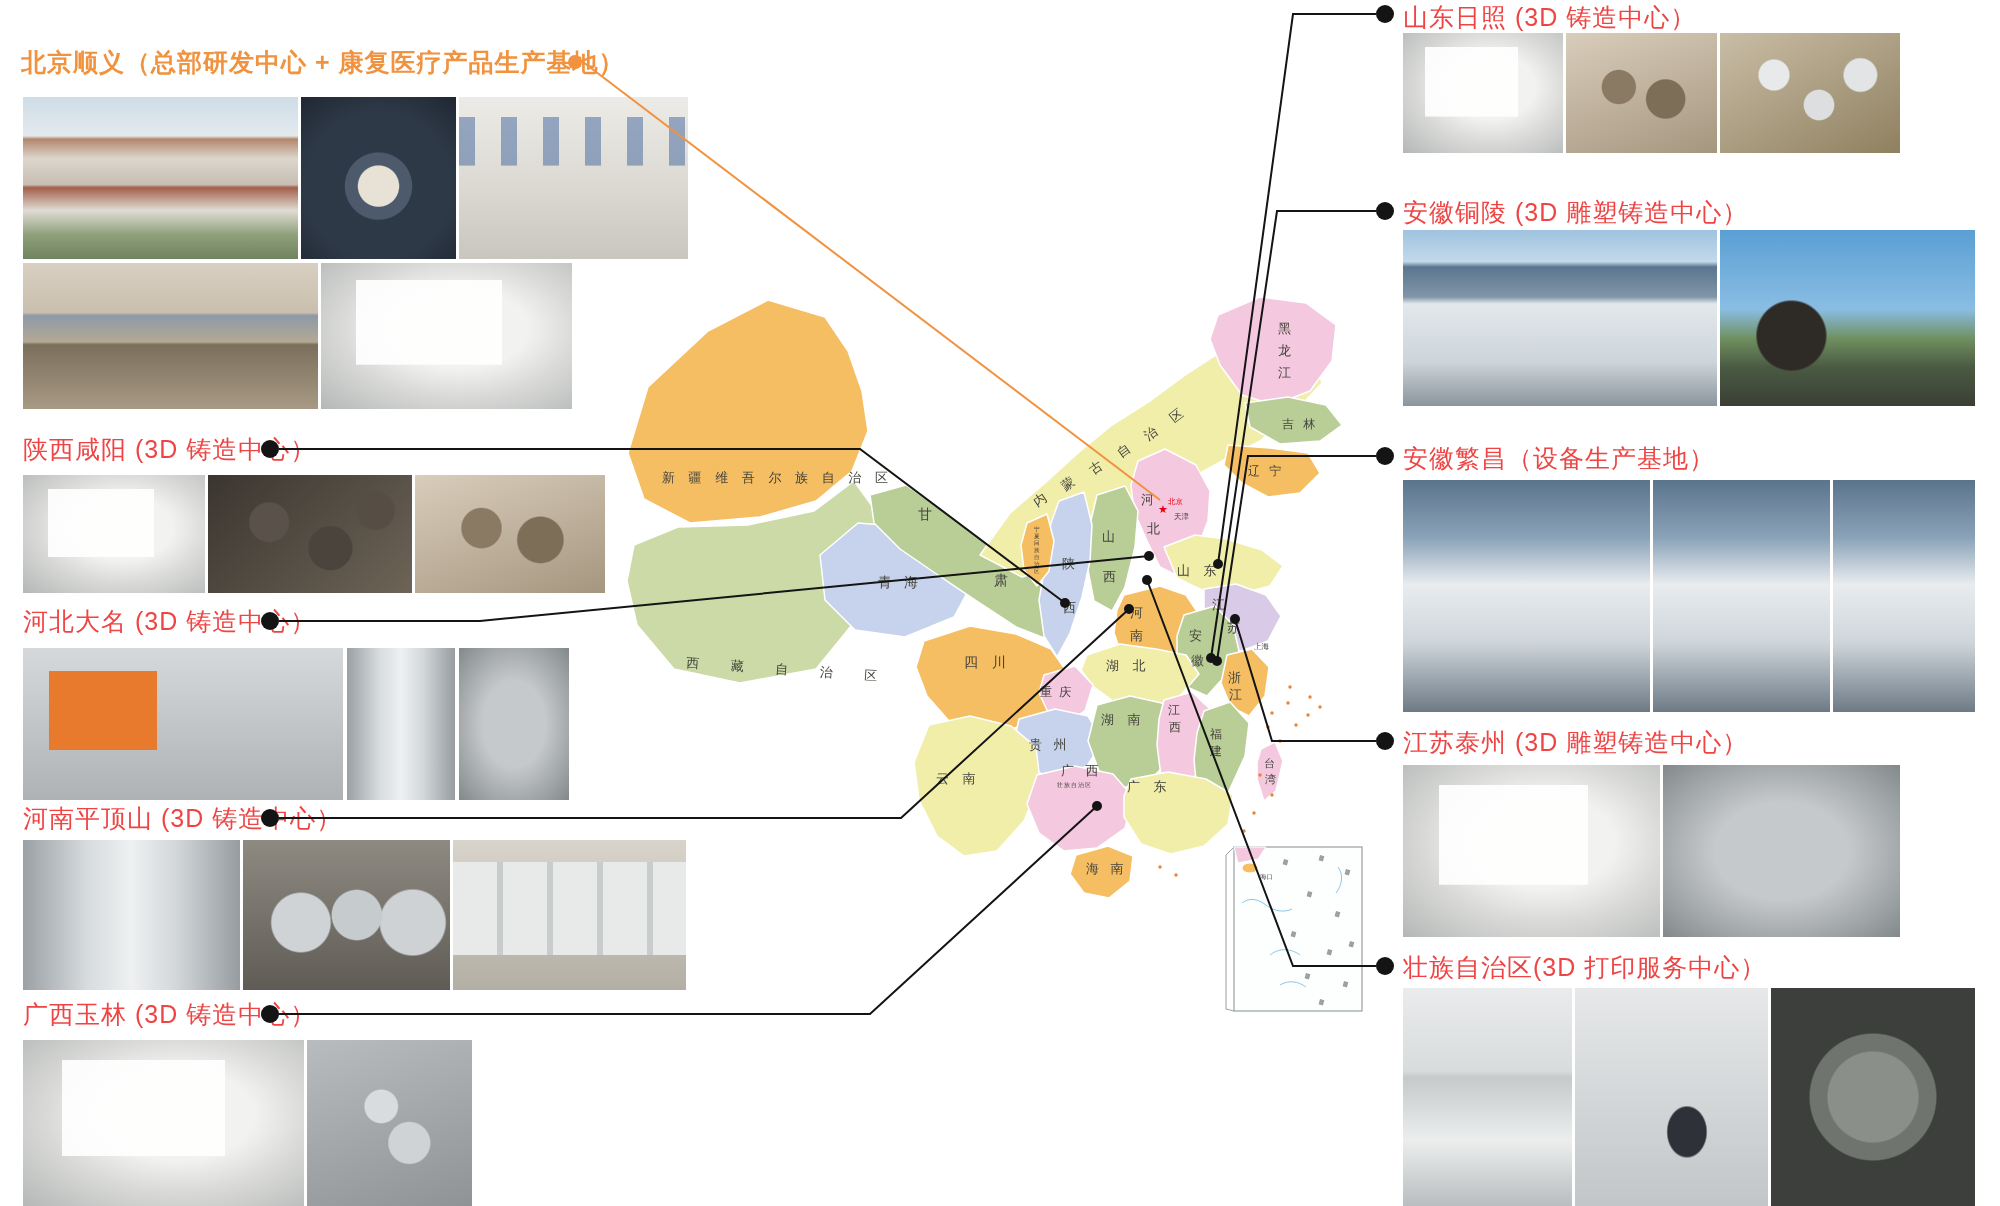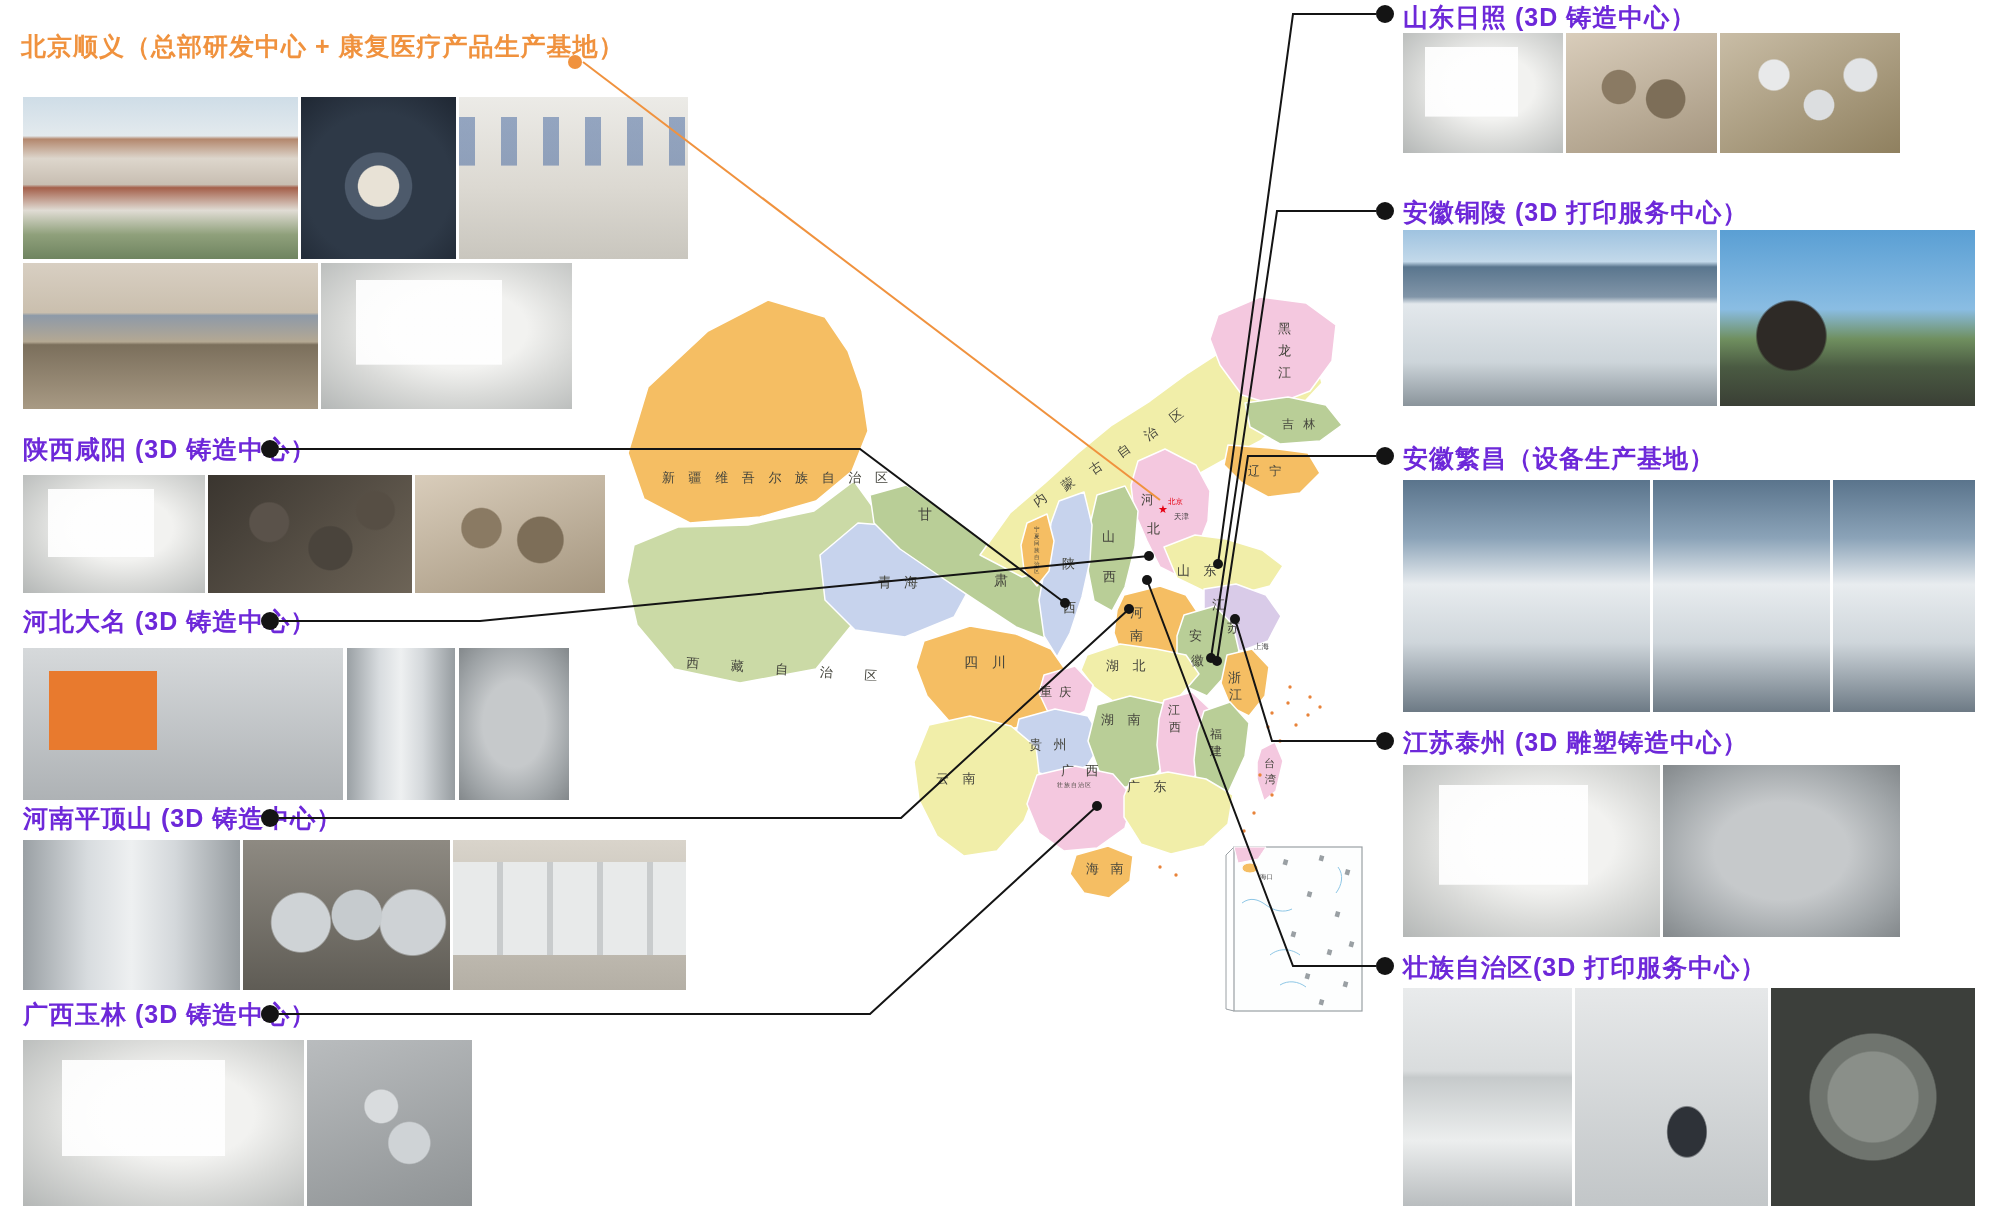--- a/index.html
+++ b/index.html
@@ -1,18 +1,18 @@
 <!DOCTYPE html>
 <html><head>
 <meta charset="utf-8">
 <style>
   html,body{margin:0;padding:0;background:#fff;}
   #stage{position:relative;width:2000px;height:1206px;background:#ffffff;overflow:hidden;
          font-family:"Liberation Sans","DejaVu Sans",sans-serif;}
-  .site-label{position:absolute;font-size:25px;font-weight:700;color:#6d28d9;
+  .site-label{position:absolute;font-size:25px;font-weight:400;color:#ef4444;
               white-space:nowrap;letter-spacing:1px;}
   .site-label.orange{color:#F0923E;font-weight:600;}
   svg{position:absolute;left:0;top:0;}
   .ph{position:absolute;}
   .ph-building{background:linear-gradient(180deg,#cfdde7 0%,#e3eaee 24%,#b3876d 26%,#ddd6cc 38%,#c8beb2 54%,#a45f4a 56%,#e0dcd4 70%,#8fa07b 85%,#6f8460 100%);}
   .ph-exhibit-round{background:radial-gradient(circle at 50% 55%,#e8e2d6 0 17%,#4d5a6b 18% 28%,#2e3947 29% 62%,#1f2733 100%);}
   .ph-exhibit-room{background:repeating-linear-gradient(90deg,rgba(44,84,150,.45) 0 16px,rgba(0,0,0,0) 16px 42px) 0 18%/100% 30% no-repeat,linear-gradient(180deg,#ecebe7 0%,#dcd9d2 55%,#c9c6be 100%);}
   .ph-office{background:linear-gradient(180deg,#d8cfc2 0%,#cabfae 34%,#8e9aa8 36%,#b4a893 54%,#7b6f5c 56%,#a89a84 100%);}
   .ph-machine-room{background:linear-gradient(90deg,rgba(0,0,0,0) 0 14%,rgba(255,255,255,.92) 14% 72%,rgba(0,0,0,0) 72%) 0 28%/100% 58% no-repeat,radial-gradient(ellipse at 55% 45%,#f2f2f0 0 35%,#d9dad8 60%,#b4b7b6 100%);}
   .ph-castings-dark{background:radial-gradient(circle at 30% 40%,#5a524a 0 12%,rgba(0,0,0,0) 13%),radial-gradient(circle at 60% 62%,#4a443c 0 15%,rgba(0,0,0,0) 16%),radial-gradient(circle at 82% 30%,#564e44 0 10%,rgba(0,0,0,0) 11%),linear-gradient(135deg,#3a352f,#6d6457);}
@@ -180,27 +180,27 @@
       <div class="ph ph-blue-factory" style="left: 1403px; top: 480px; width: 247px; height: 232px;"></div>
       <div class="ph ph-blue-factory" style="left: 1653px; top: 480px; width: 177px; height: 232px;"></div>
       <div class="ph ph-blue-factory" style="left: 1833px; top: 480px; width: 142px; height: 232px;"></div>
       <div class="ph ph-machine-room" style="left: 1403px; top: 765px; width: 257px; height: 172px;"></div>
       <div class="ph ph-gray-part" style="left: 1663px; top: 765px; width: 237px; height: 172px;"></div>
       <div class="ph ph-printer-room" style="left: 1403px; top: 988px; width: 169px; height: 218px;"></div>
       <div class="ph ph-person-machine" style="left: 1575px; top: 988px; width: 193px; height: 218px;"></div>
       <div class="ph ph-round-part-dark" style="left: 1771px; top: 988px; width: 204px; height: 218px;"></div>
     </div>
   <div id="labels-layer">
-      <div class="site-label orange" style="left: 21px; top: 30px;">北京顺义（总部研发中心 + 康复医疗产品生产基地）</div>
+      <div class="site-label orange" style="left: 21px; top: 46px;">北京顺义（总部研发中心 + 康复医疗产品生产基地）</div>
       <div class="site-label" style="left: 23px; top: 433px;">陕西咸阳 (3D 铸造中心）</div>
       <div class="site-label" style="left: 23px; top: 605px;">河北大名 (3D 铸造中心）</div>
       <div class="site-label" style="left: 23px; top: 802px;">河南平顶山 (3D 铸造中心）</div>
       <div class="site-label" style="left: 23px; top: 998px;">广西玉林 (3D 铸造中心）</div>
       <div class="site-label" style="left: 1403px; top: 1px;">山东日照 (3D 铸造中心）</div>
-      <div class="site-label" style="left: 1403px; top: 196px;">安徽铜陵 (3D 打印服务中心）</div>
+      <div class="site-label" style="left: 1403px; top: 196px;">安徽铜陵 (3D 雕塑铸造中心）</div>
       <div class="site-label" style="left: 1403px; top: 442px;">安徽繁昌（设备生产基地）</div>
       <div class="site-label" style="left: 1403px; top: 726px;">江苏泰州 (3D 雕塑铸造中心）</div>
       <div class="site-label" style="left: 1403px; top: 951px;">壮族自治区(3D 打印服务中心）</div>
     </div>
   <svg id="overlay-svg" width="2000" height="1206" viewBox="0 0 2000 1206">
       <polyline points="583,62 1160,500" fill="none" stroke="#F0923E" stroke-width="2"></polyline>
       <circle cx="575" cy="62" r="7" fill="#F0923E"></circle>
       <polyline points="279,449 860,449 1065,603" fill="none" stroke="#141414" stroke-width="2"></polyline>
       <circle cx="270" cy="449" r="9" fill="#141414"></circle>
       <circle cx="1065" cy="603" r="5" fill="#141414"></circle>

